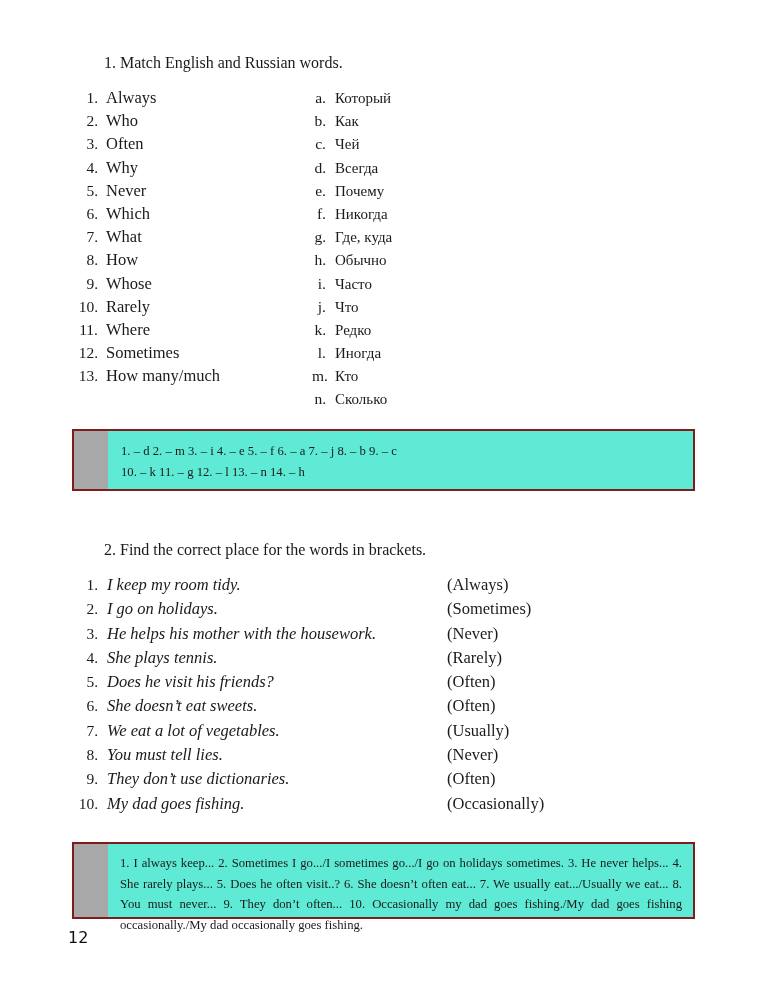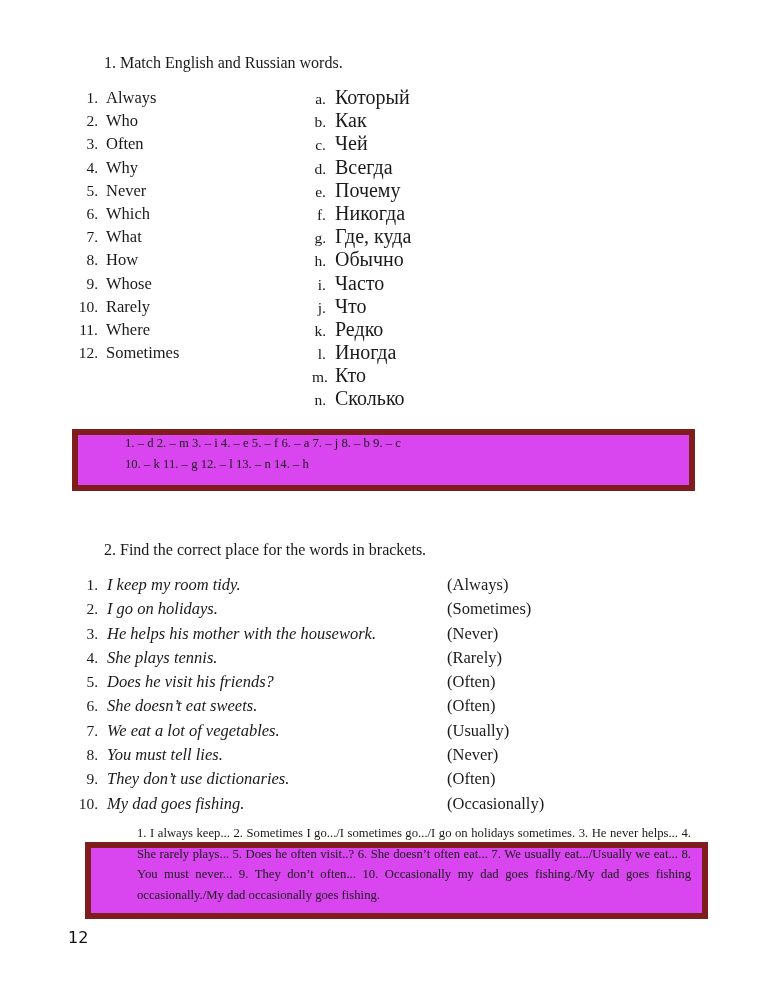--- a/index.html
+++ b/index.html
@@ -48,30 +48,29 @@
   }
   .item .marker {
     display: inline-block;
     text-align: right;
     font-size: 15.5px;
     color: #1a1a1a;
   }
   .col-en .marker { width: 26px; margin-right: 8px; }
   .col-ru .marker { width: 14px; margin-right: 9px; }
   .item .term { white-space: nowrap; }
-  .col-ru .term { font-size: 20px; }
+  .col-ru .term { font-size: 15px; }
 
   
   .answer-box {
     position: absolute;
     box-sizing: border-box;
-    border: 6px solid #7f1d1d;
-    background: #d946ef;
+    border: 2px solid #7f1d1d;
+    background: #5eead4;
     display: flex;
-    align-items: flex-end;
   }
   .answer-tab {
     width: 34px;
     background: #a8a8a8;
     flex: 0 0 34px;
   }
   .answer-body {
     flex: 1 1 auto;
     padding: 11px 12px 10px 13px;
     font-size: 12.7px;
@@ -84,21 +83,20 @@
     width: 623px;
     height: 62px;
   }
   #answer1 .answer-body { padding-top: 10px; }
   .ans-row { white-space: nowrap; }
   #answer2 {
     left: 72px;
     top: 842px;
     width: 623px;
     height: 77px;
-    margin-left: 13px;
   }
   #answer2 .answer-body {
     font-size: 12.7px;
     line-height: 20.5px;
     text-align: justify;
     padding: 9px 11px 8px 12px;
   }
 
   
   .sent-wrap {
@@ -194,20 +192,24 @@
         <span class="term">Rarely</span>
       </div>
       <div class="item">
         <span class="marker">11.</span>
         <span class="term">Where</span>
       </div>
       <div class="item">
         <span class="marker">12.</span>
         <span class="term">Sometimes</span>
       </div>
+      <div class="item">
+        <span class="marker">13.</span>
+        <span class="term">How many/much</span>
+      </div>
     </div>
 
     <div class="col col-ru">
       <div class="item">
         <span class="marker">a.</span>
         <span class="term">Который</span>
       </div>
       <div class="item">
         <span class="marker">b.</span>
         <span class="term">Как</span>

